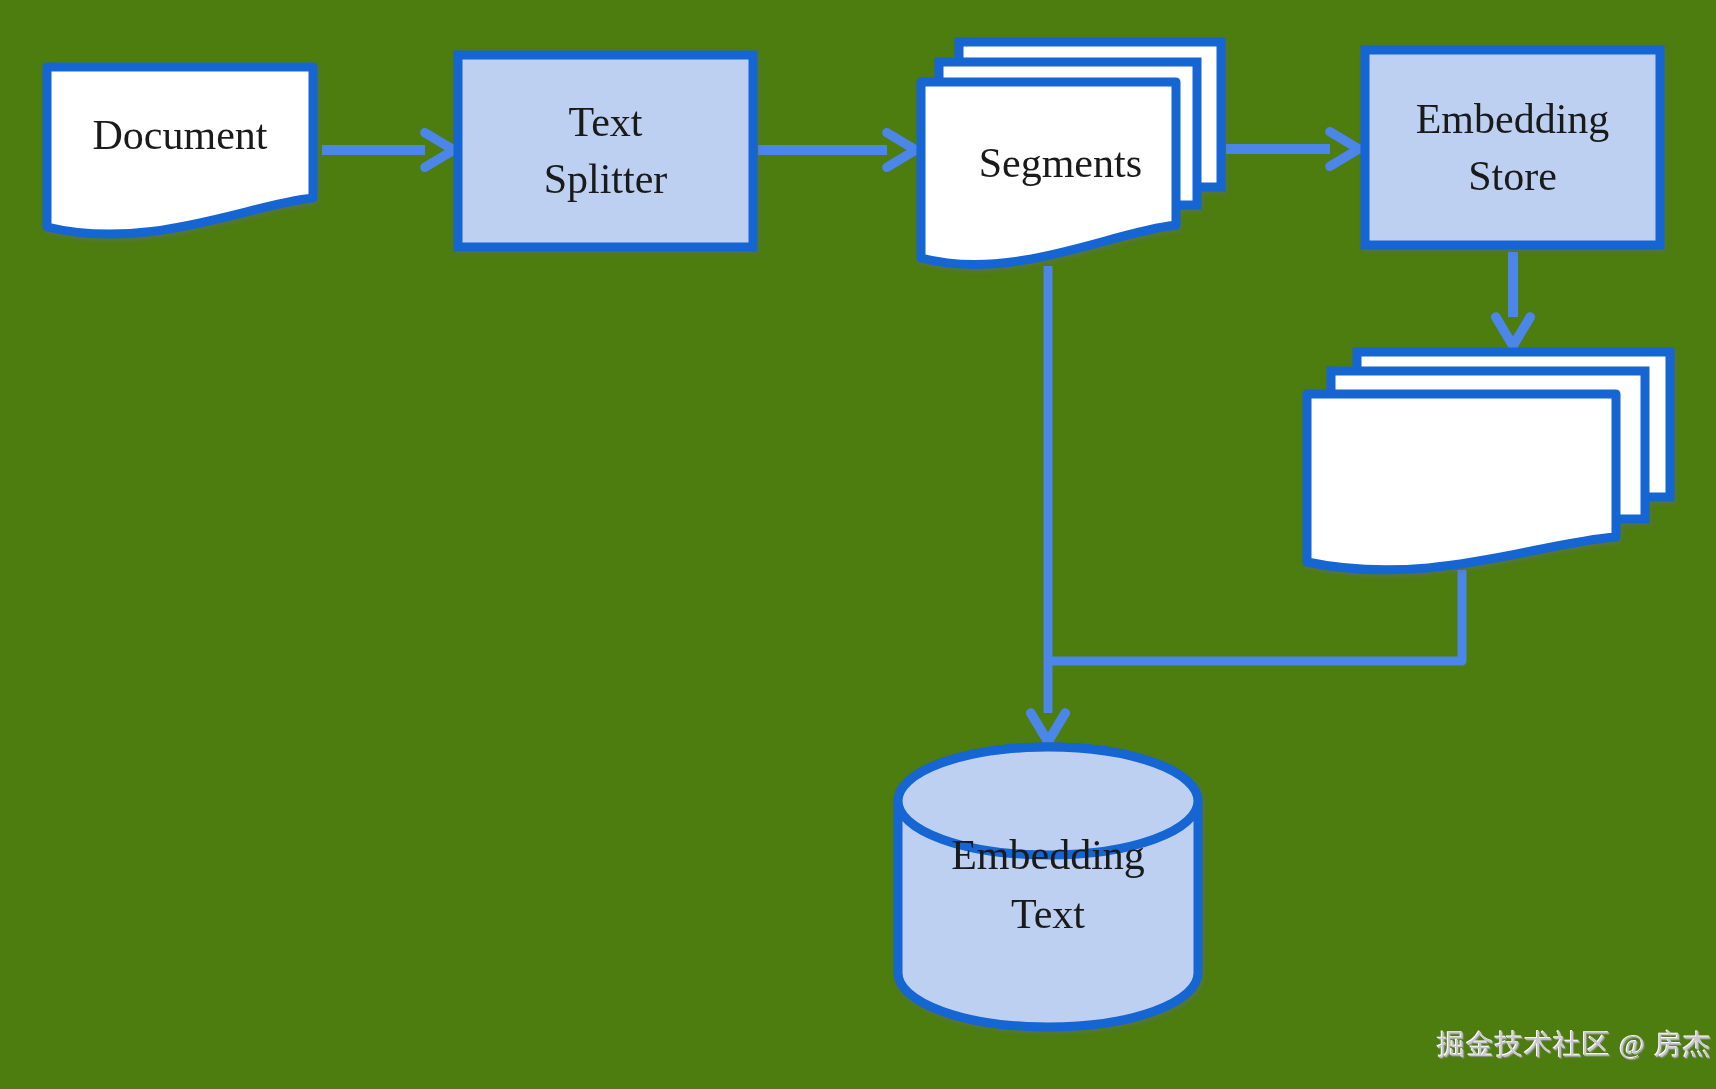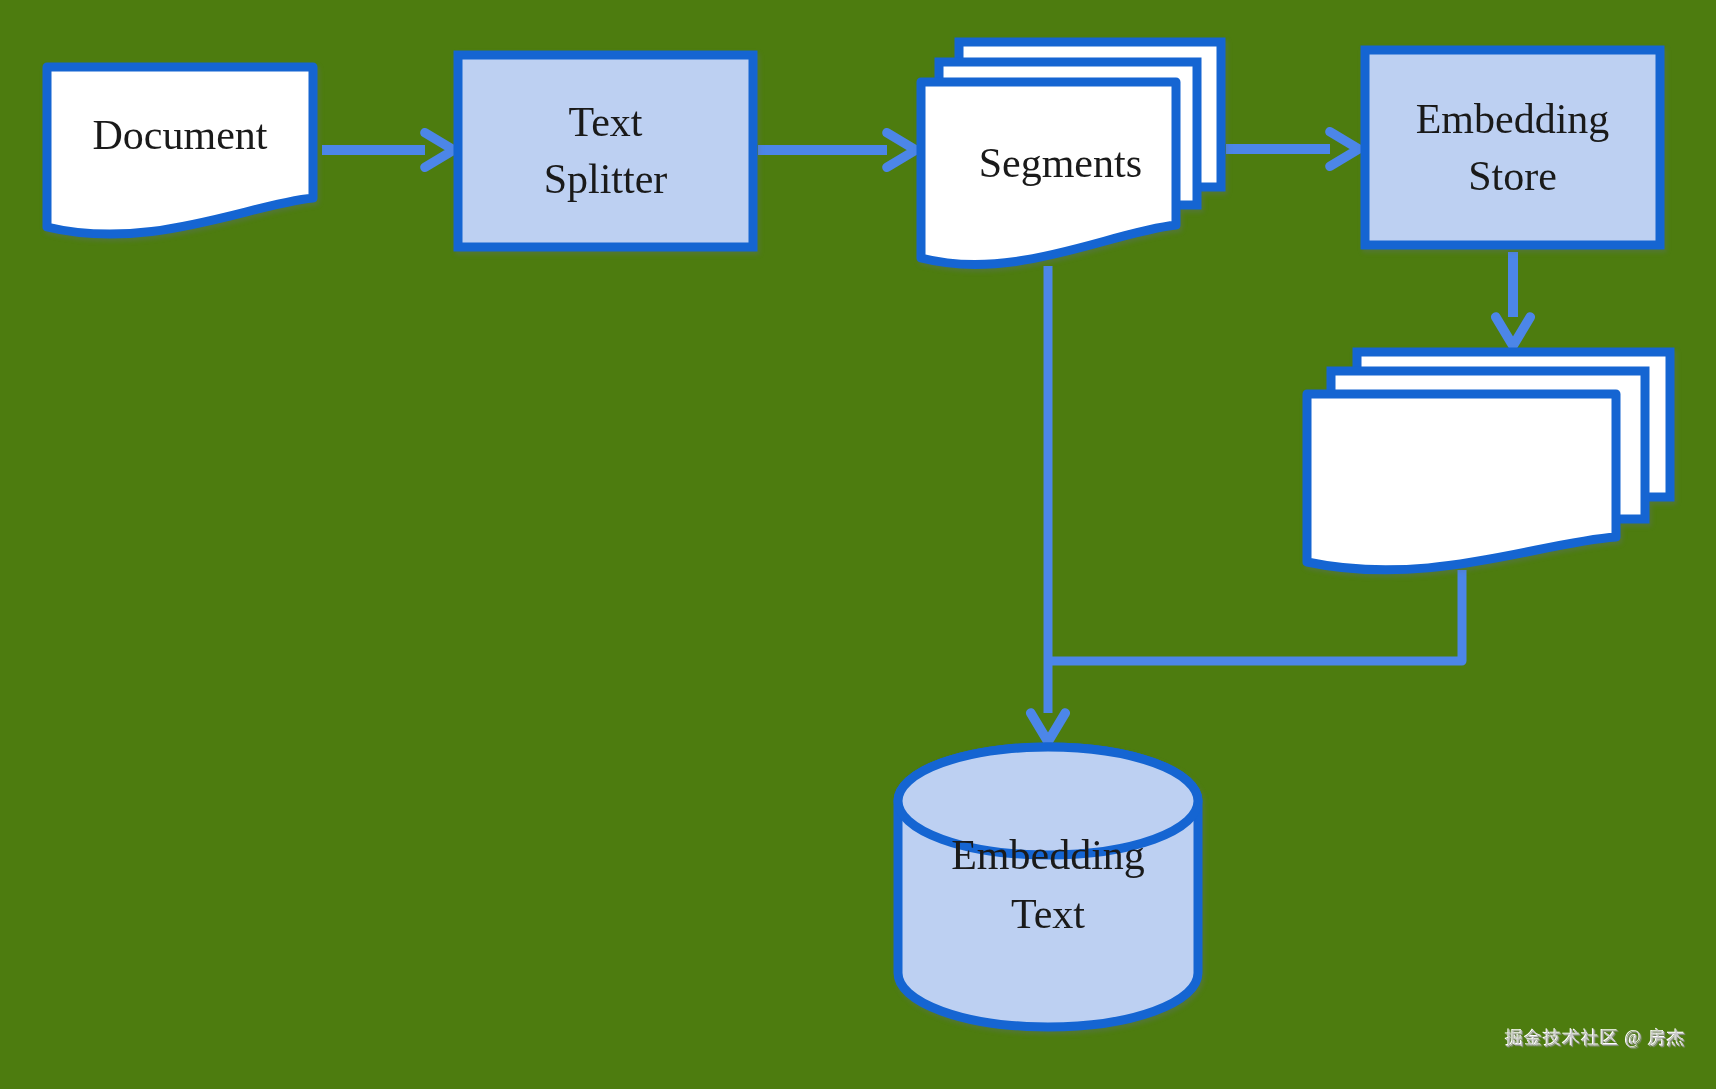--- a/index.html
+++ b/index.html
@@ -14,22 +14,22 @@
   .node-label{
     position:absolute;
     display:flex;flex-direction:column;
     align-items:center;justify-content:center;
     text-align:center;
     font-size:42px;color:#1a1a1a;line-height:1.35;
     pointer-events:none;white-space:nowrap;
   }
   .watermark{
     position:absolute;
-    right:30px;top:1026px;
-    font-size:18px;
+    right:4px;top:1026px;
+    font-size:28px;
     color:#c9c9c9;
     text-shadow:-1px -1px 0 #ffffff, 1px 1px 1px #8f8f8f;
     letter-spacing:1px;
     pointer-events:none;
   }
 </style>
 </head>
 <body>
 
 <div class="canvas">

